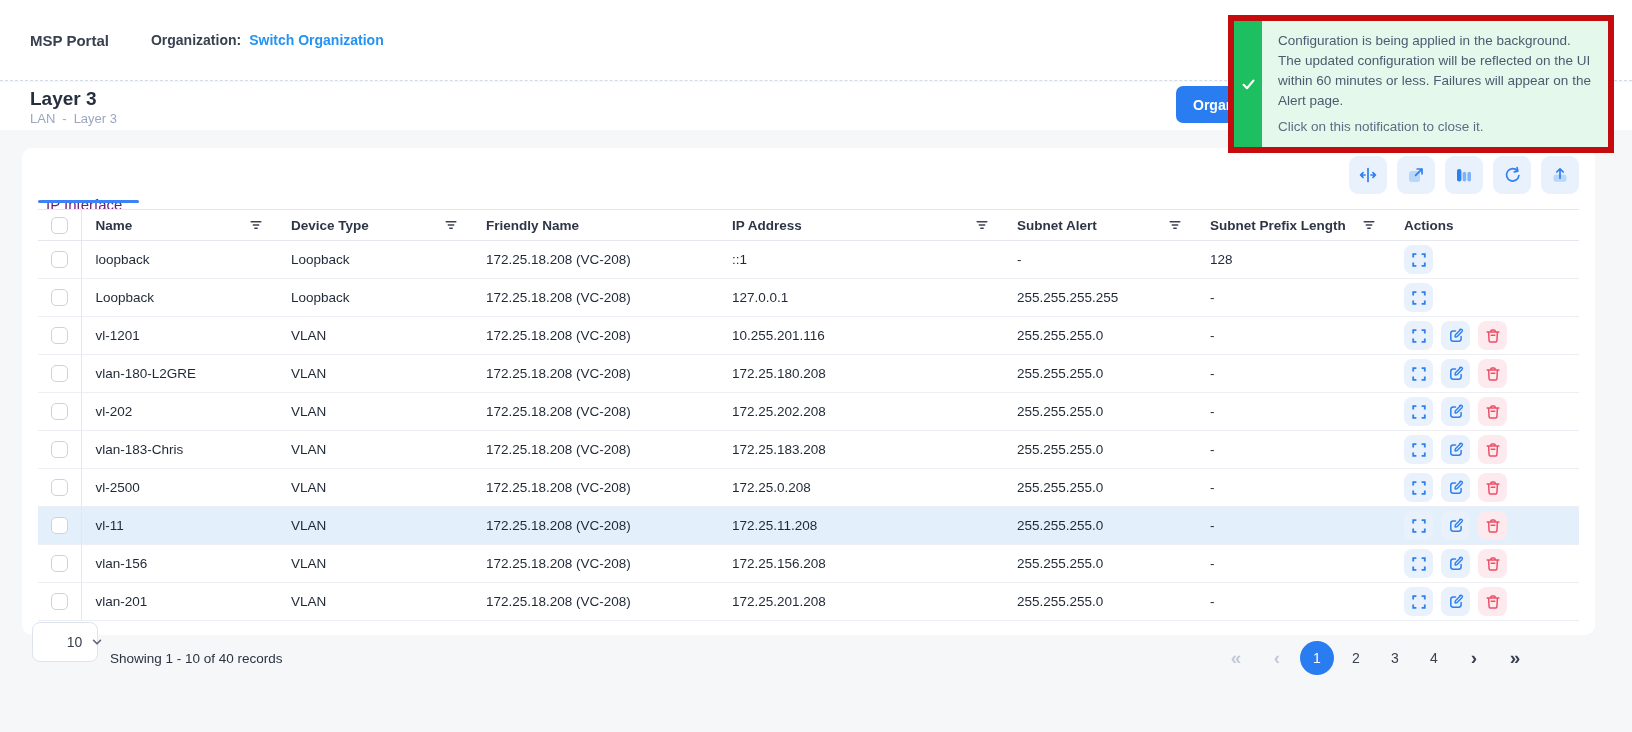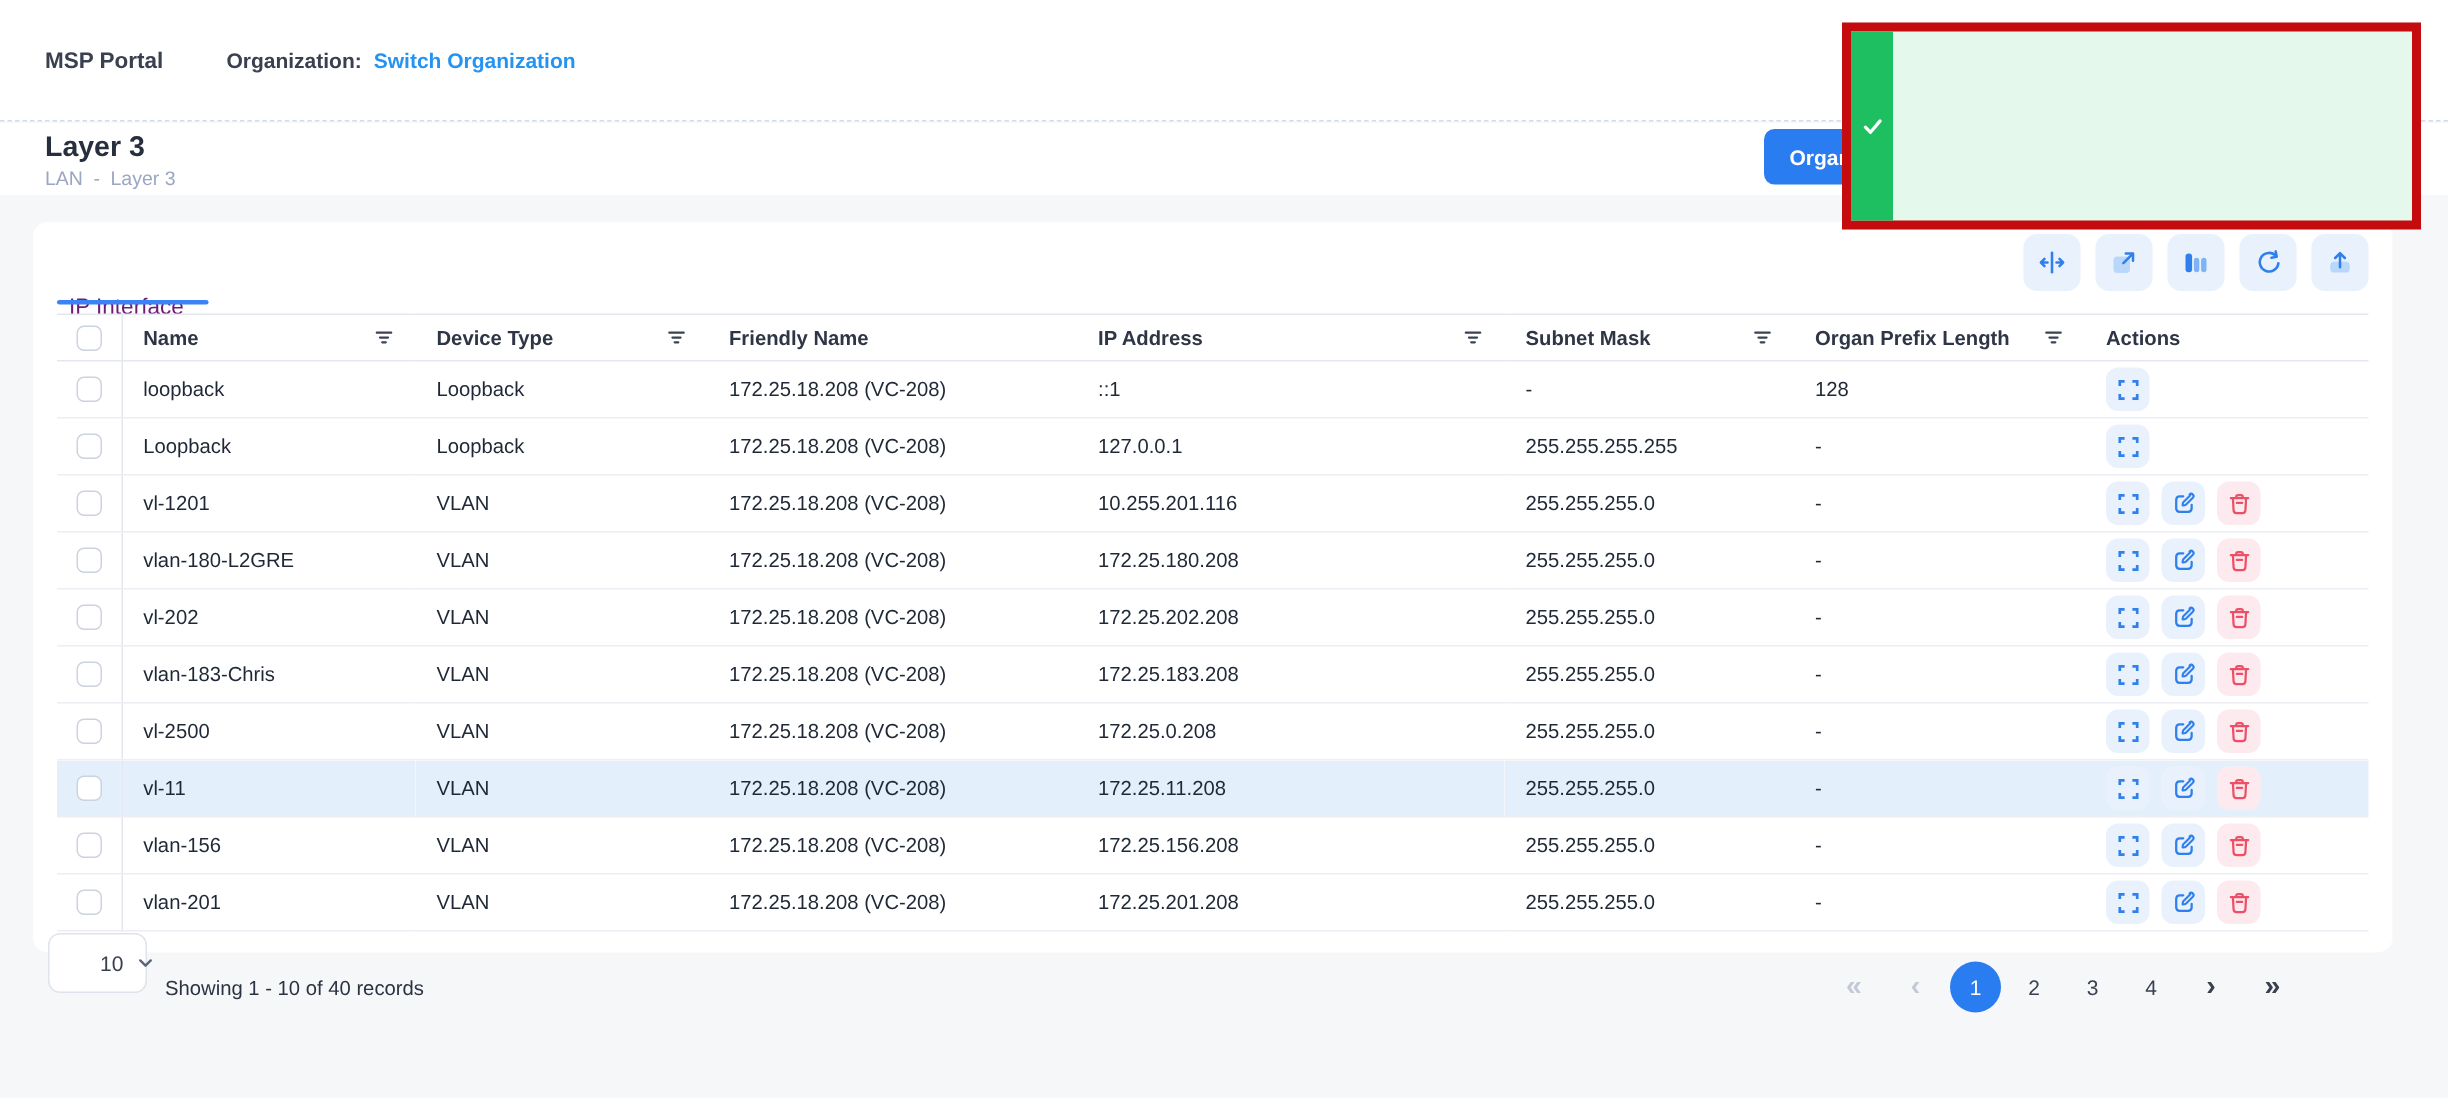--- a/index.html
+++ b/index.html
@@ -246,29 +246,29 @@
           <th>
             <div class="th-inner">
               <span>IP Address</span>
   <svg width="14" height="14" viewBox="0 0 14 14">
     <path d="M2.2 3.8h9.6M4.3 7h5.4M5.8 10.2h2.4" stroke="#3b4352" stroke-width="1.5" stroke-linecap="round" fill="none"></path>
   </svg>
 </div>
           </th>
           <th>
             <div class="th-inner">
-              <span>Subnet Mask</span>
+              <span>Subnet Alert</span>
   <svg width="14" height="14" viewBox="0 0 14 14">
     <path d="M2.2 3.8h9.6M4.3 7h5.4M5.8 10.2h2.4" stroke="#3b4352" stroke-width="1.5" stroke-linecap="round" fill="none"></path>
   </svg>
 </div>
           </th>
           <th>
             <div class="th-inner">
-              <span>Organ Prefix Length</span>
+              <span>Subnet Prefix Length</span>
   <svg width="14" height="14" viewBox="0 0 14 14">
     <path d="M2.2 3.8h9.6M4.3 7h5.4M5.8 10.2h2.4" stroke="#3b4352" stroke-width="1.5" stroke-linecap="round" fill="none"></path>
   </svg>
 </div>
           </th>
           <th>
             <div class="th-inner">
               <span>Actions</span>
             </div>
           </th>
@@ -671,13 +671,17 @@
 </div>
 
 <div class="toast">
   <div class="toast-bar">
     <span>
       <svg width="15" height="15" viewBox="0 0 15 15">
         <path d="M2.6 7.8 6 11.2l6.4-7.6" stroke="#ffffff" stroke-width="2.2" fill="none" stroke-linecap="round" stroke-linejoin="round"></path>
       </svg>
     </span>
   </div>
+  <div class="toast-content">
+    <div>Configuration is being applied in the background. The updated configuration will be reflected on the UI within 60 minutes or less. Failures will appear on the Alert page.</div>
+    <div class="toast-hint">Click on this notification to close it.</div>
+  </div>
 </div>
 
 </body></html>

